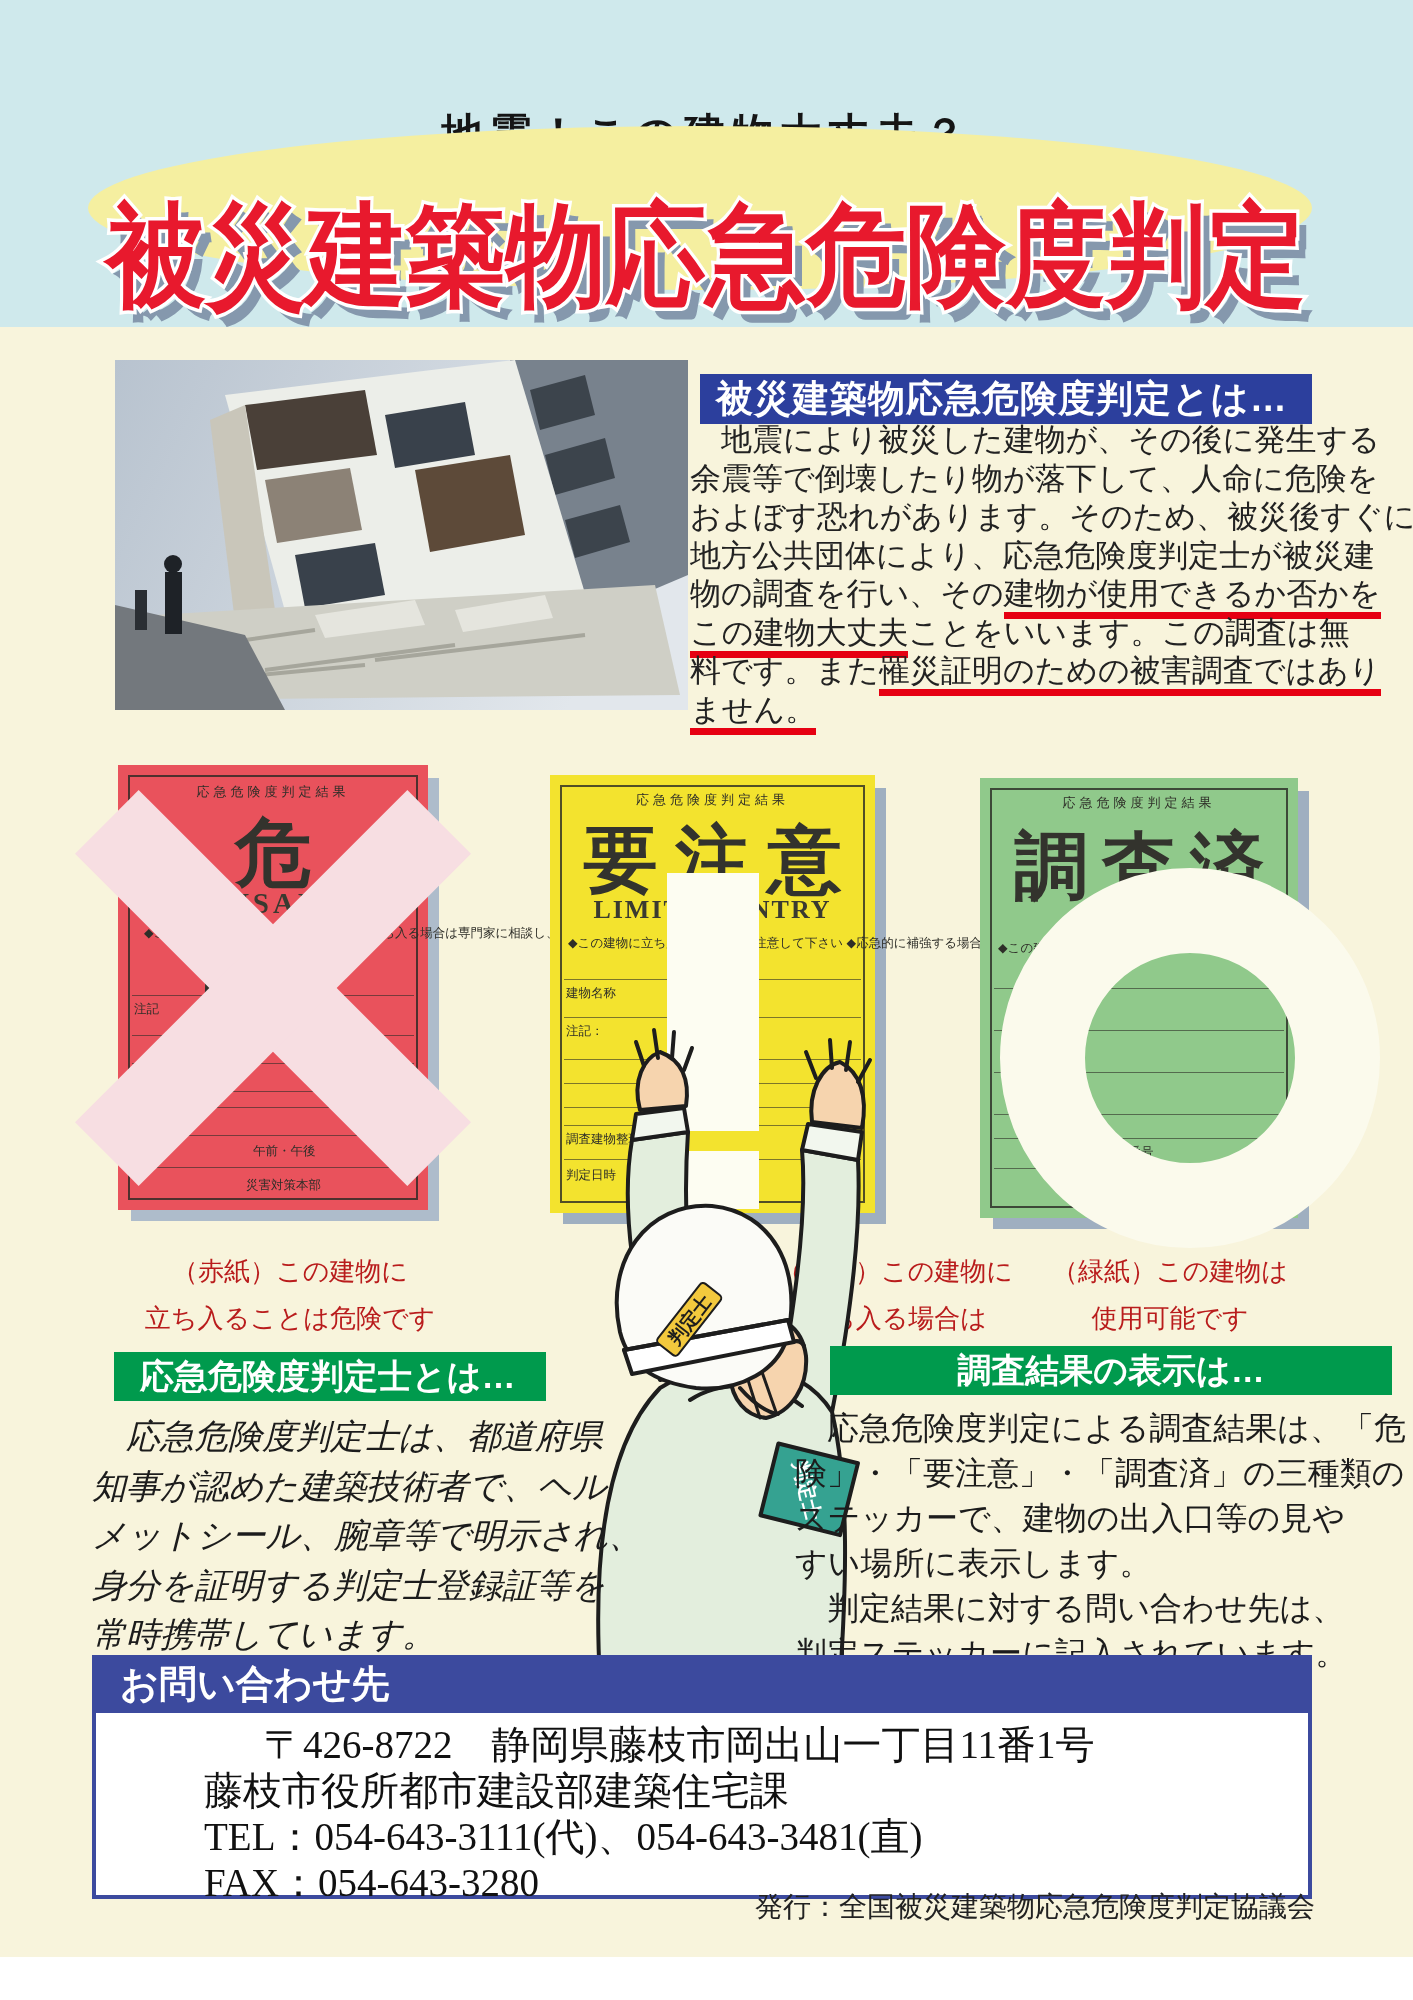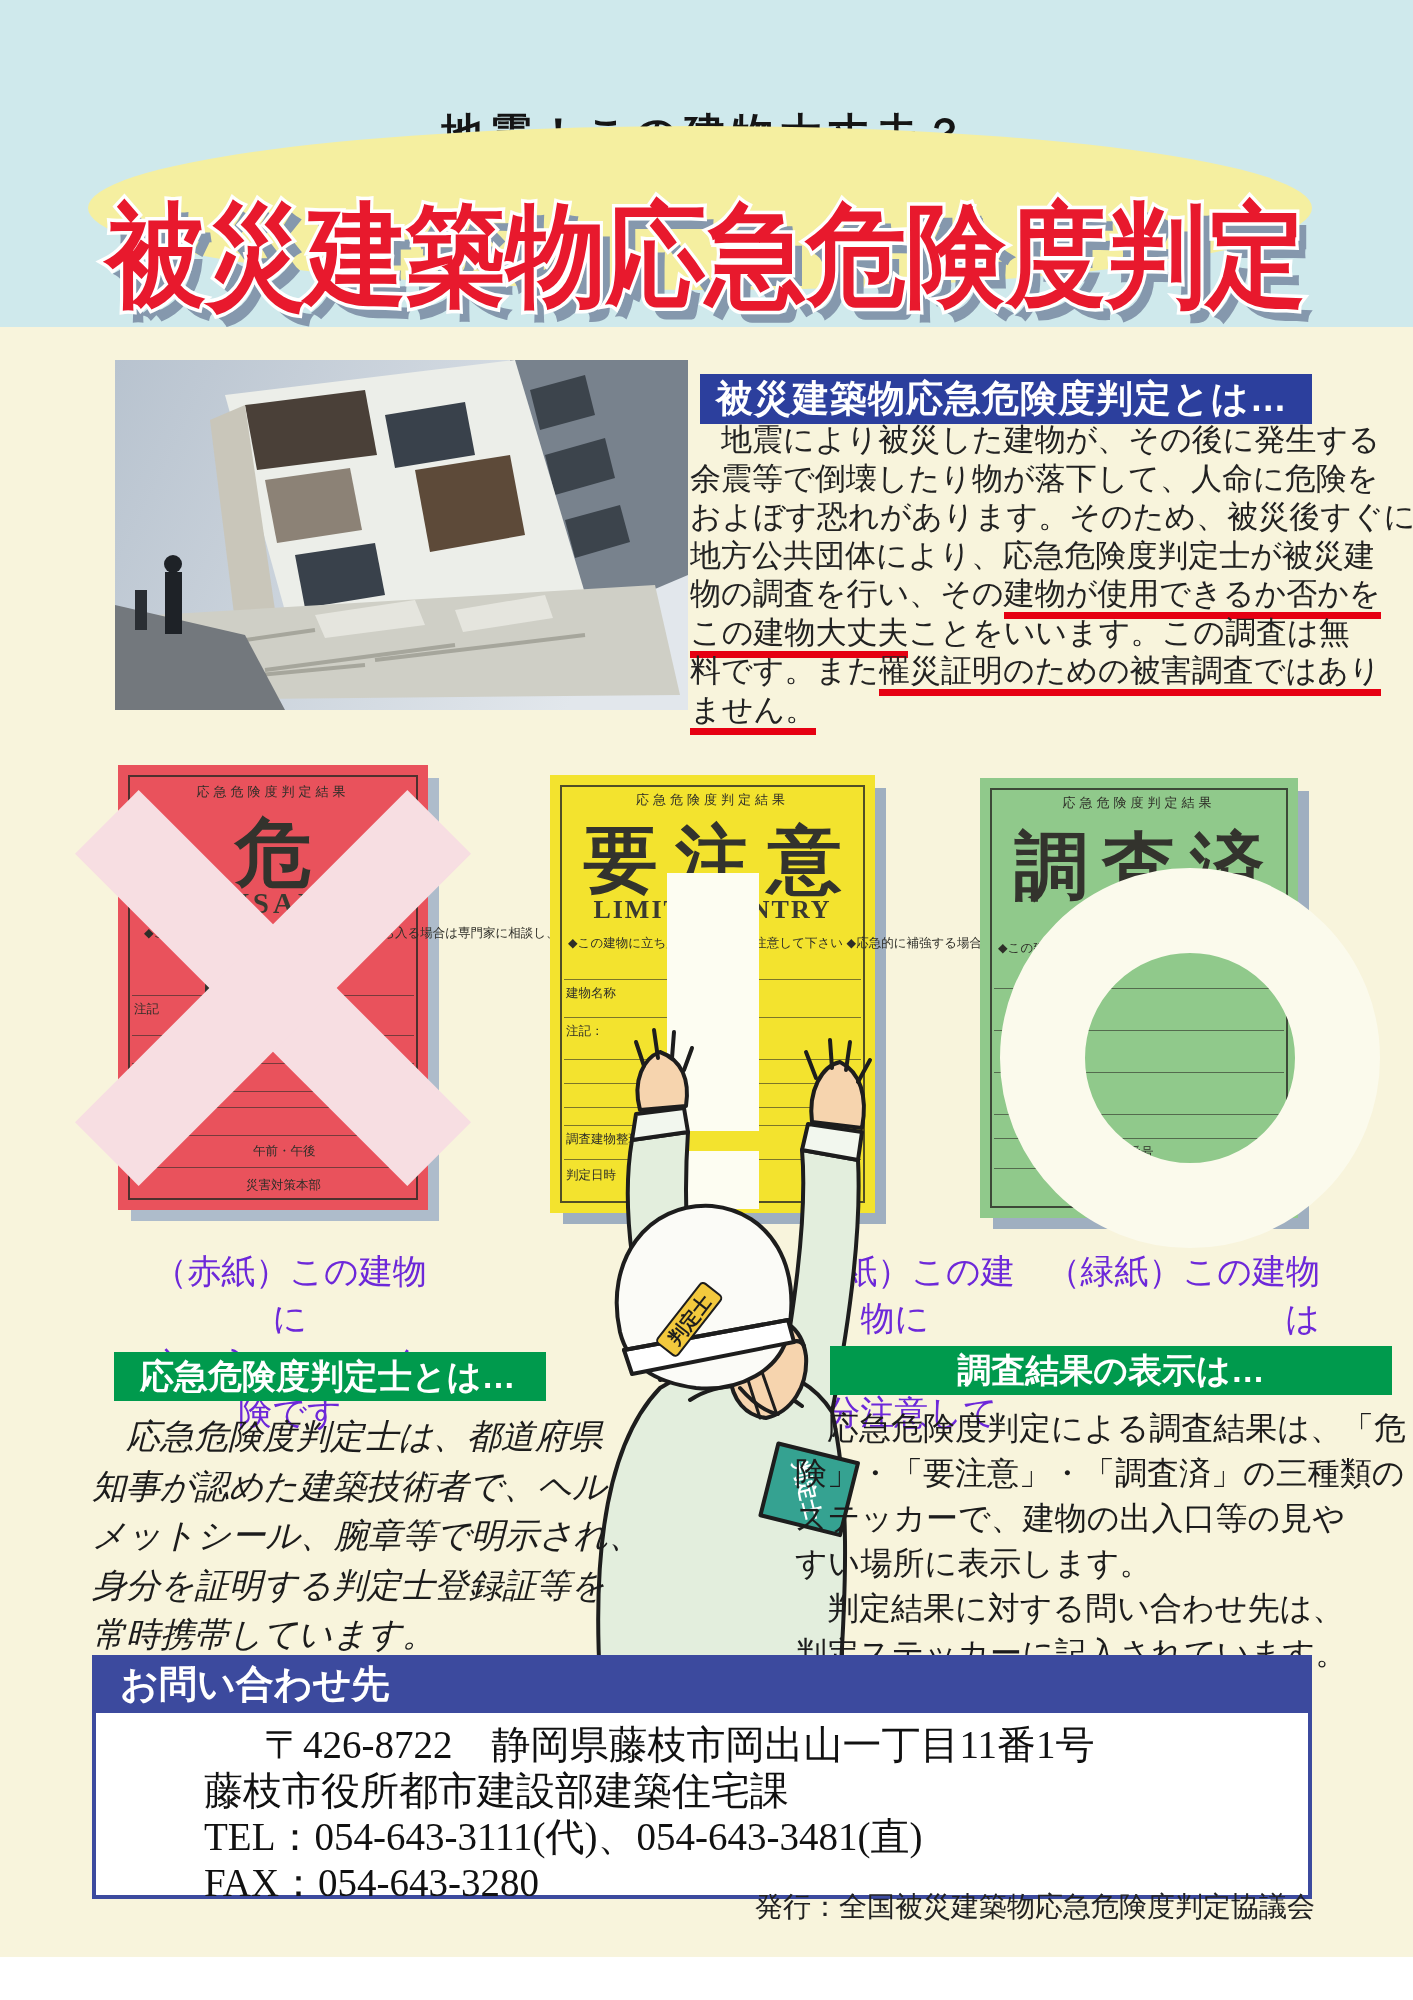--- a/index.html
+++ b/index.html
@@ -51,21 +51,21 @@
   .flabel{position:absolute;font-size:12.5px;color:#2e2e28;white-space:nowrap;}
   
   .xbar{position:absolute;left:50%;top:50%;width:470px;height:90px;background:#f7dee2;}
   .xbar.a{transform:translate(-50%,-50%) rotate(45deg);}
   .xbar.b{transform:translate(-50%,-50%) rotate(-45deg);}
   .exc-bar{position:absolute;left:50%;top:98px;width:92px;height:258px;margin-left:-46px;background:#fdfdf2;}
   .exc-dot{position:absolute;left:50%;top:376px;width:92px;height:58px;margin-left:-46px;background:#fdfdf2;}
   .oring{position:absolute;left:20px;top:90px;width:210px;height:210px;border:85px solid #fbfaec;
          border-radius:50%;}
   
-  .caption{text-align:center;font-size:34px;line-height:47px;color:#6d28d9;}
+  .caption{text-align:center;font-size:26px;line-height:47px;color:#b91c1c;}
   
   .contact-bar{left:92px;top:1655px;width:1220px;height:58px;background:#3c4a9e;color:#fff;
                font-size:38px;font-weight:bold;line-height:58px;padding-left:28px;box-sizing:border-box;}
   .contact-box{left:92px;top:1713px;width:1220px;height:186px;background:#ffffff;
                border:4px solid #3c4a9e;border-top:none;box-sizing:border-box;
                font-family:"Liberation Serif","DejaVu Serif",serif;font-size:39px;color:#111;}
   .contact-box .ln{display:block;line-height:46px;white-space:nowrap;padding-left:72px;margin-left:36px;}
   .contact-box .ln.first{padding-top:9px;padding-left:132px;}
   .publisher{left:700px;top:1888px;width:615px;text-align:right;font-size:28px;color:#222;}
 </style>
@@ -201,21 +201,21 @@
 
   <div class="abs caption" style="left:140px;top:1248px;width:300px;">
     <span class="ln" style="display:block;">（赤紙）この建物に</span>
     <span class="ln" style="display:block;">立ち入ることは危険です</span>
   </div>
   <div class="abs caption" style="left:765px;top:1248px;width:260px;">
     <span class="ln" style="display:block;">（黄紙）この建物に</span>
     <span class="ln" style="display:block;">立ち入る場合は</span>
     <span class="ln" style="display:block;">十分注意して</span>
   </div>
-  <div class="abs caption" style="left:1020px;top:1248px;width:300px;text-align:right;">
+  <div class="abs caption" style="left:1020px;top:1248px;width:300px;">
     <span class="ln" style="display:block;">（緑紙）この建物は</span>
     <span class="ln" style="display:block;">使用可能です</span>
   </div>
 
   <svg class="abs" style="left:540px;top:1020px;" width="360" height="670" viewBox="0 0 360 670">
     <g stroke="#1d1d1d" stroke-width="4" stroke-linejoin="round" stroke-linecap="round">
 
       <path d="M120 360 C 95 280, 80 190, 92 120 L 148 112 C 142 200, 150 280, 168 350 Z" fill="#e3eedd"></path>
       <path d="M92 120 L 148 112 L 144 88 L 96 94 Z" fill="#f2f7ee"></path>
       <path d="M100 90 C 92 60, 104 38, 120 32 C 142 40, 150 60, 146 86 Z" fill="#f6d4ae"></path>

